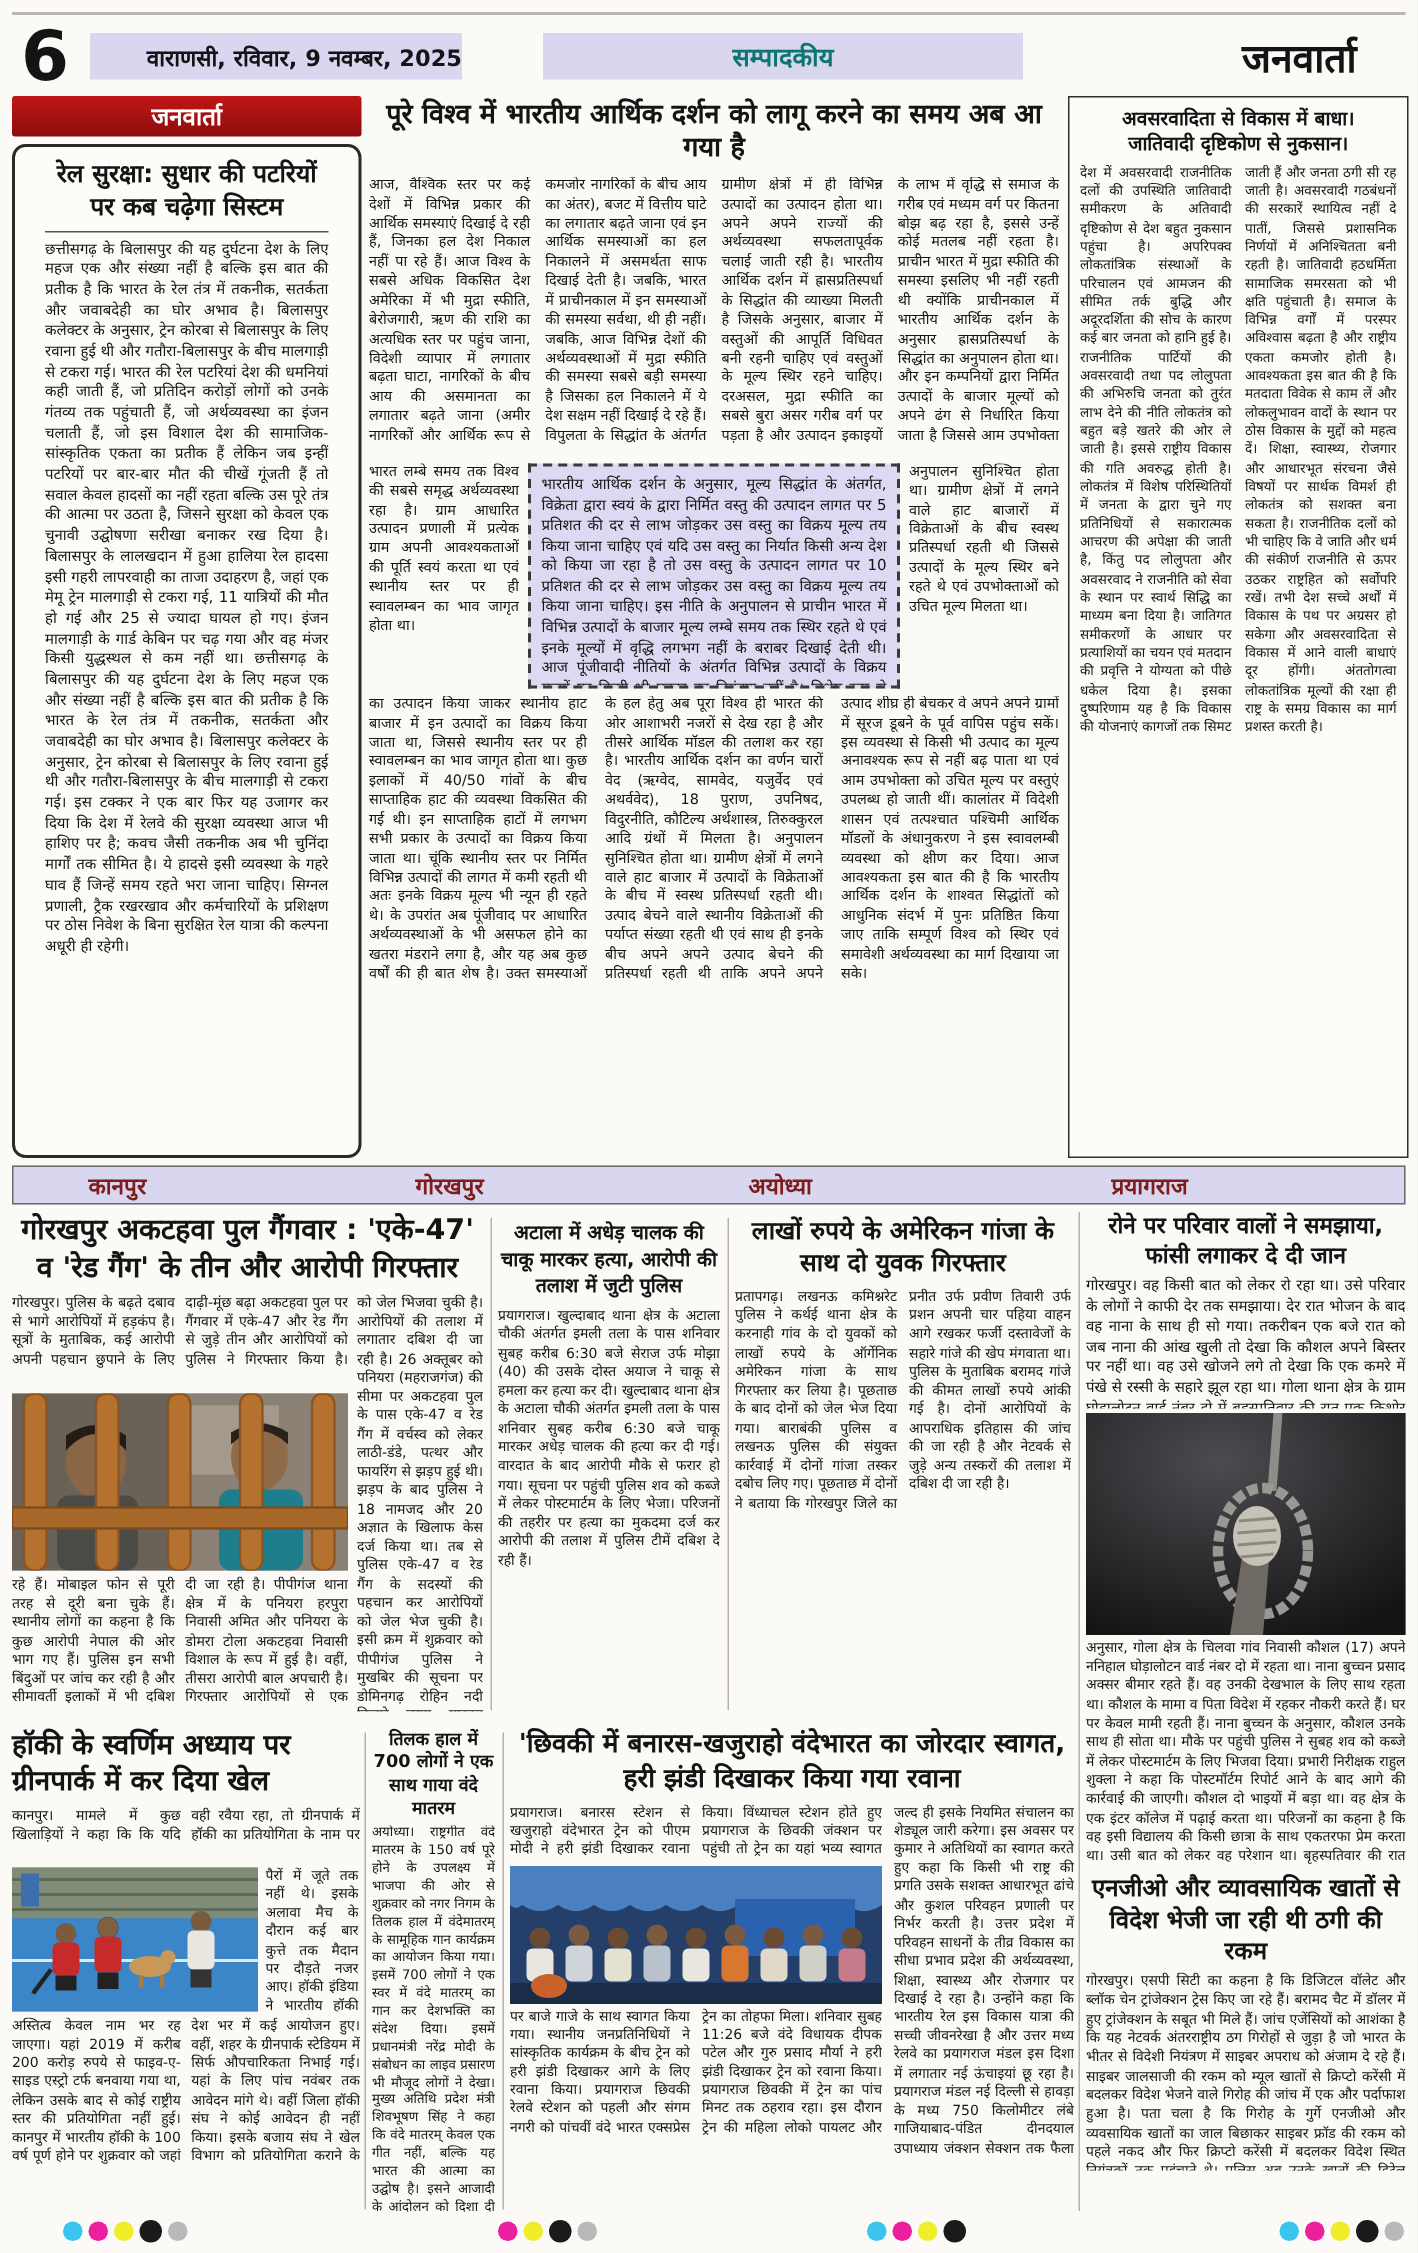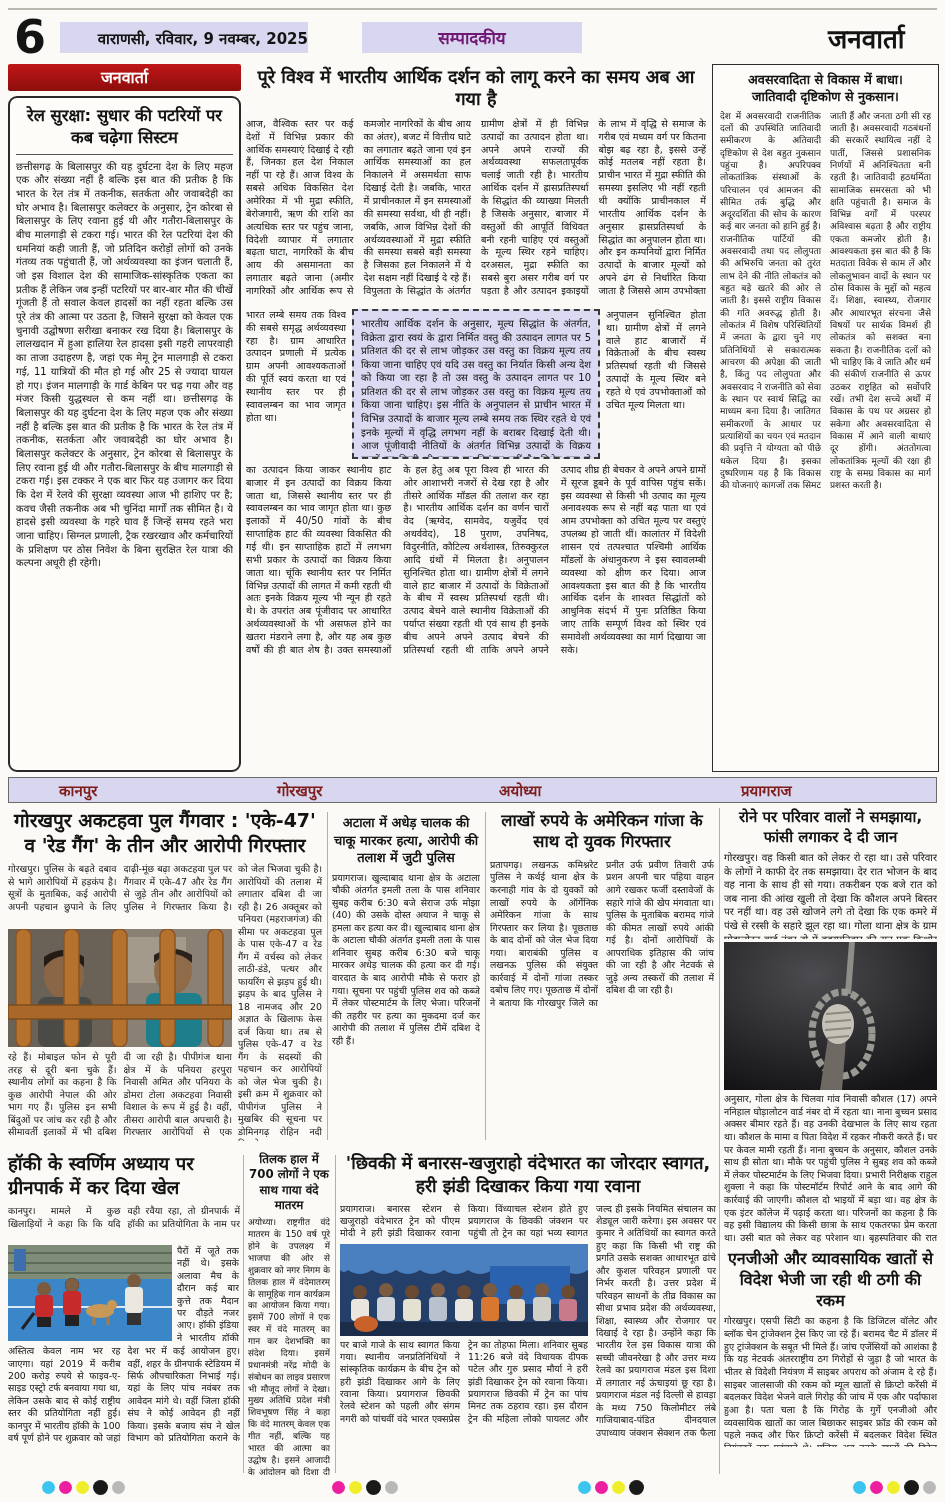--- a/index.html
+++ b/index.html
@@ -5,27 +5,27 @@
   *{box-sizing:border-box;margin:0;padding:0}
   html,body{width:945px;background:#eceae4}
   body{position:relative;height:1502px;font-family:"DejaVu Sans","Liberation Sans",sans-serif;color:#141414;overflow:hidden}
   .sheet{position:absolute;left:0;top:0;width:945px;height:1502px;background:#fbfaf6}
   .jtext{text-align:justify}
 
   
   .topline{position:absolute;left:8px;top:8px;width:929px;height:0;border-top:2px solid #b9b7b0}
   .pagenum{position:absolute;left:14px;top:14px;font-size:46px;font-weight:bold;line-height:1;letter-spacing:-2px}
   .datebox{position:absolute;left:60px;top:22px;width:248px;height:31px;background:#d8d7ef;display:flex;align-items:center;justify-content:flex-end;font-size:15px;font-weight:bold}
-  .secbox{position:absolute;left:362px;top:22px;width:220px;height:31px;background:#d8d7ef;display:flex;align-items:center;justify-content:center;font-size:17px;font-weight:bold;color:#701a75}
+  .secbox{position:absolute;left:362px;top:22px;width:320px;height:31px;background:#d8d7ef;display:flex;align-items:center;justify-content:center;font-size:17px;font-weight:bold;color:#0f766e}
   .mastright{position:absolute;left:828px;top:20px;font-size:26px;font-weight:bold}
 
   
   .left-ed{position:absolute;left:8px;top:64px;width:233px;height:708px}
   .led-band{height:27px;background:linear-gradient(#c01616,#8d0d0d);color:#fff;font-weight:bold;font-size:16px;text-align:center;line-height:27px;border-radius:2px}
-  .led-box{margin-top:5px;height:676px;border:2px solid #2a2a2a;border-radius:9px;padding:7px 6px;background:#fdfcf9;overflow:hidden}
+  .led-box{margin-top:5px;height:676px;border:2px solid #2a2a2a;border-radius:9px;padding:7px 20px;background:#fdfcf9;overflow:hidden}
   .led-h{font-size:16.5px;font-weight:bold;text-align:center;line-height:1.32;padding-bottom:5px;border-bottom:1px solid #555;margin-bottom:5px}
   .led-body{font-size:10px;line-height:1.37;height:590px;overflow:hidden}
 
   
   .center-ed{position:absolute;left:246px;top:64px;width:460px;height:708px}
   .ced-h{font-size:18px;font-weight:bold;text-align:center;line-height:1.22;margin:2px 0 8px}
   .ced-top{height:186px;column-count:4;column-gap:10px;font-size:9.6px;line-height:1.34;overflow:hidden}
   .ced-mid{display:flex;height:150px;margin:5px 0}
   .ced-side{width:100px;font-size:9.6px;line-height:1.34;overflow:hidden}
   .ced-box{width:248px;margin:0 6px;border:2px dashed #3a3a3a;background:#dbdaf2;padding:6px 7px;font-size:10px;line-height:1.36;overflow:hidden}

